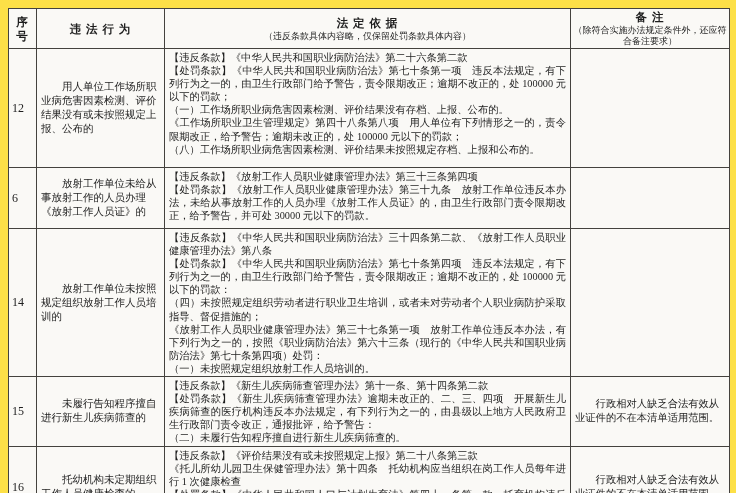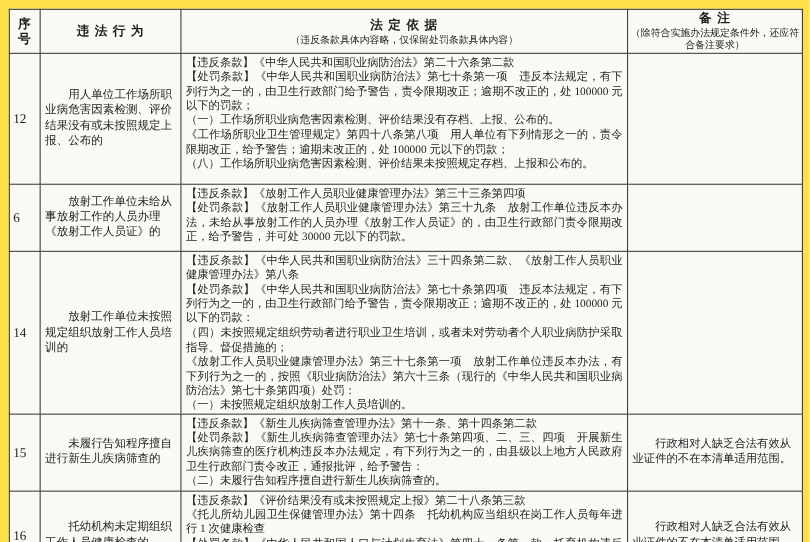--- a/index.html
+++ b/index.html
@@ -107,21 +107,21 @@
           </td>
           <td class="col-note"></td>
         </tr>
         <tr>
           <td class="col-no">15</td>
           <td class="col-behavior">
             <p>未履行告知程序擅自进行新生儿疾病筛查的</p>
           </td>
           <td class="col-basis">
             <div class="basis-line"><span class="b">【违反条款】《新生儿疾病筛查管理办法》第十一条、第十四条第二款</span></div>
-            <div class="basis-line"><span class="b">【处罚条款】《新生儿疾病筛查管理办法》第七十条第四项、二、三、四项</span><span>　开展新生儿疾病筛查的医疗机构违反本办法规定，有下列行为之一的，由县级以上地方人民政府卫生行政部门责令改正，通报批评，给予警告：</span></div>
+            <div class="basis-line"><span class="b">【处罚条款】《新生儿疾病筛查管理办法》逾期未改正的、二、三、四项</span><span>　开展新生儿疾病筛查的医疗机构违反本办法规定，有下列行为之一的，由县级以上地方人民政府卫生行政部门责令改正，通报批评，给予警告：</span></div>
             <div class="basis-line"><span>（二）未履行告知程序擅自进行新生儿疾病筛查的。</span></div>
           </td>
           <td class="col-note">
             <p>行政相对人缺乏合法有效从业证件的不在本清单适用范围。</p>
           </td>
         </tr>
         <tr>
           <td class="col-no">16</td>
           <td class="col-behavior">
             <p>托幼机构未定期组织工作人员健康检查的</p>

